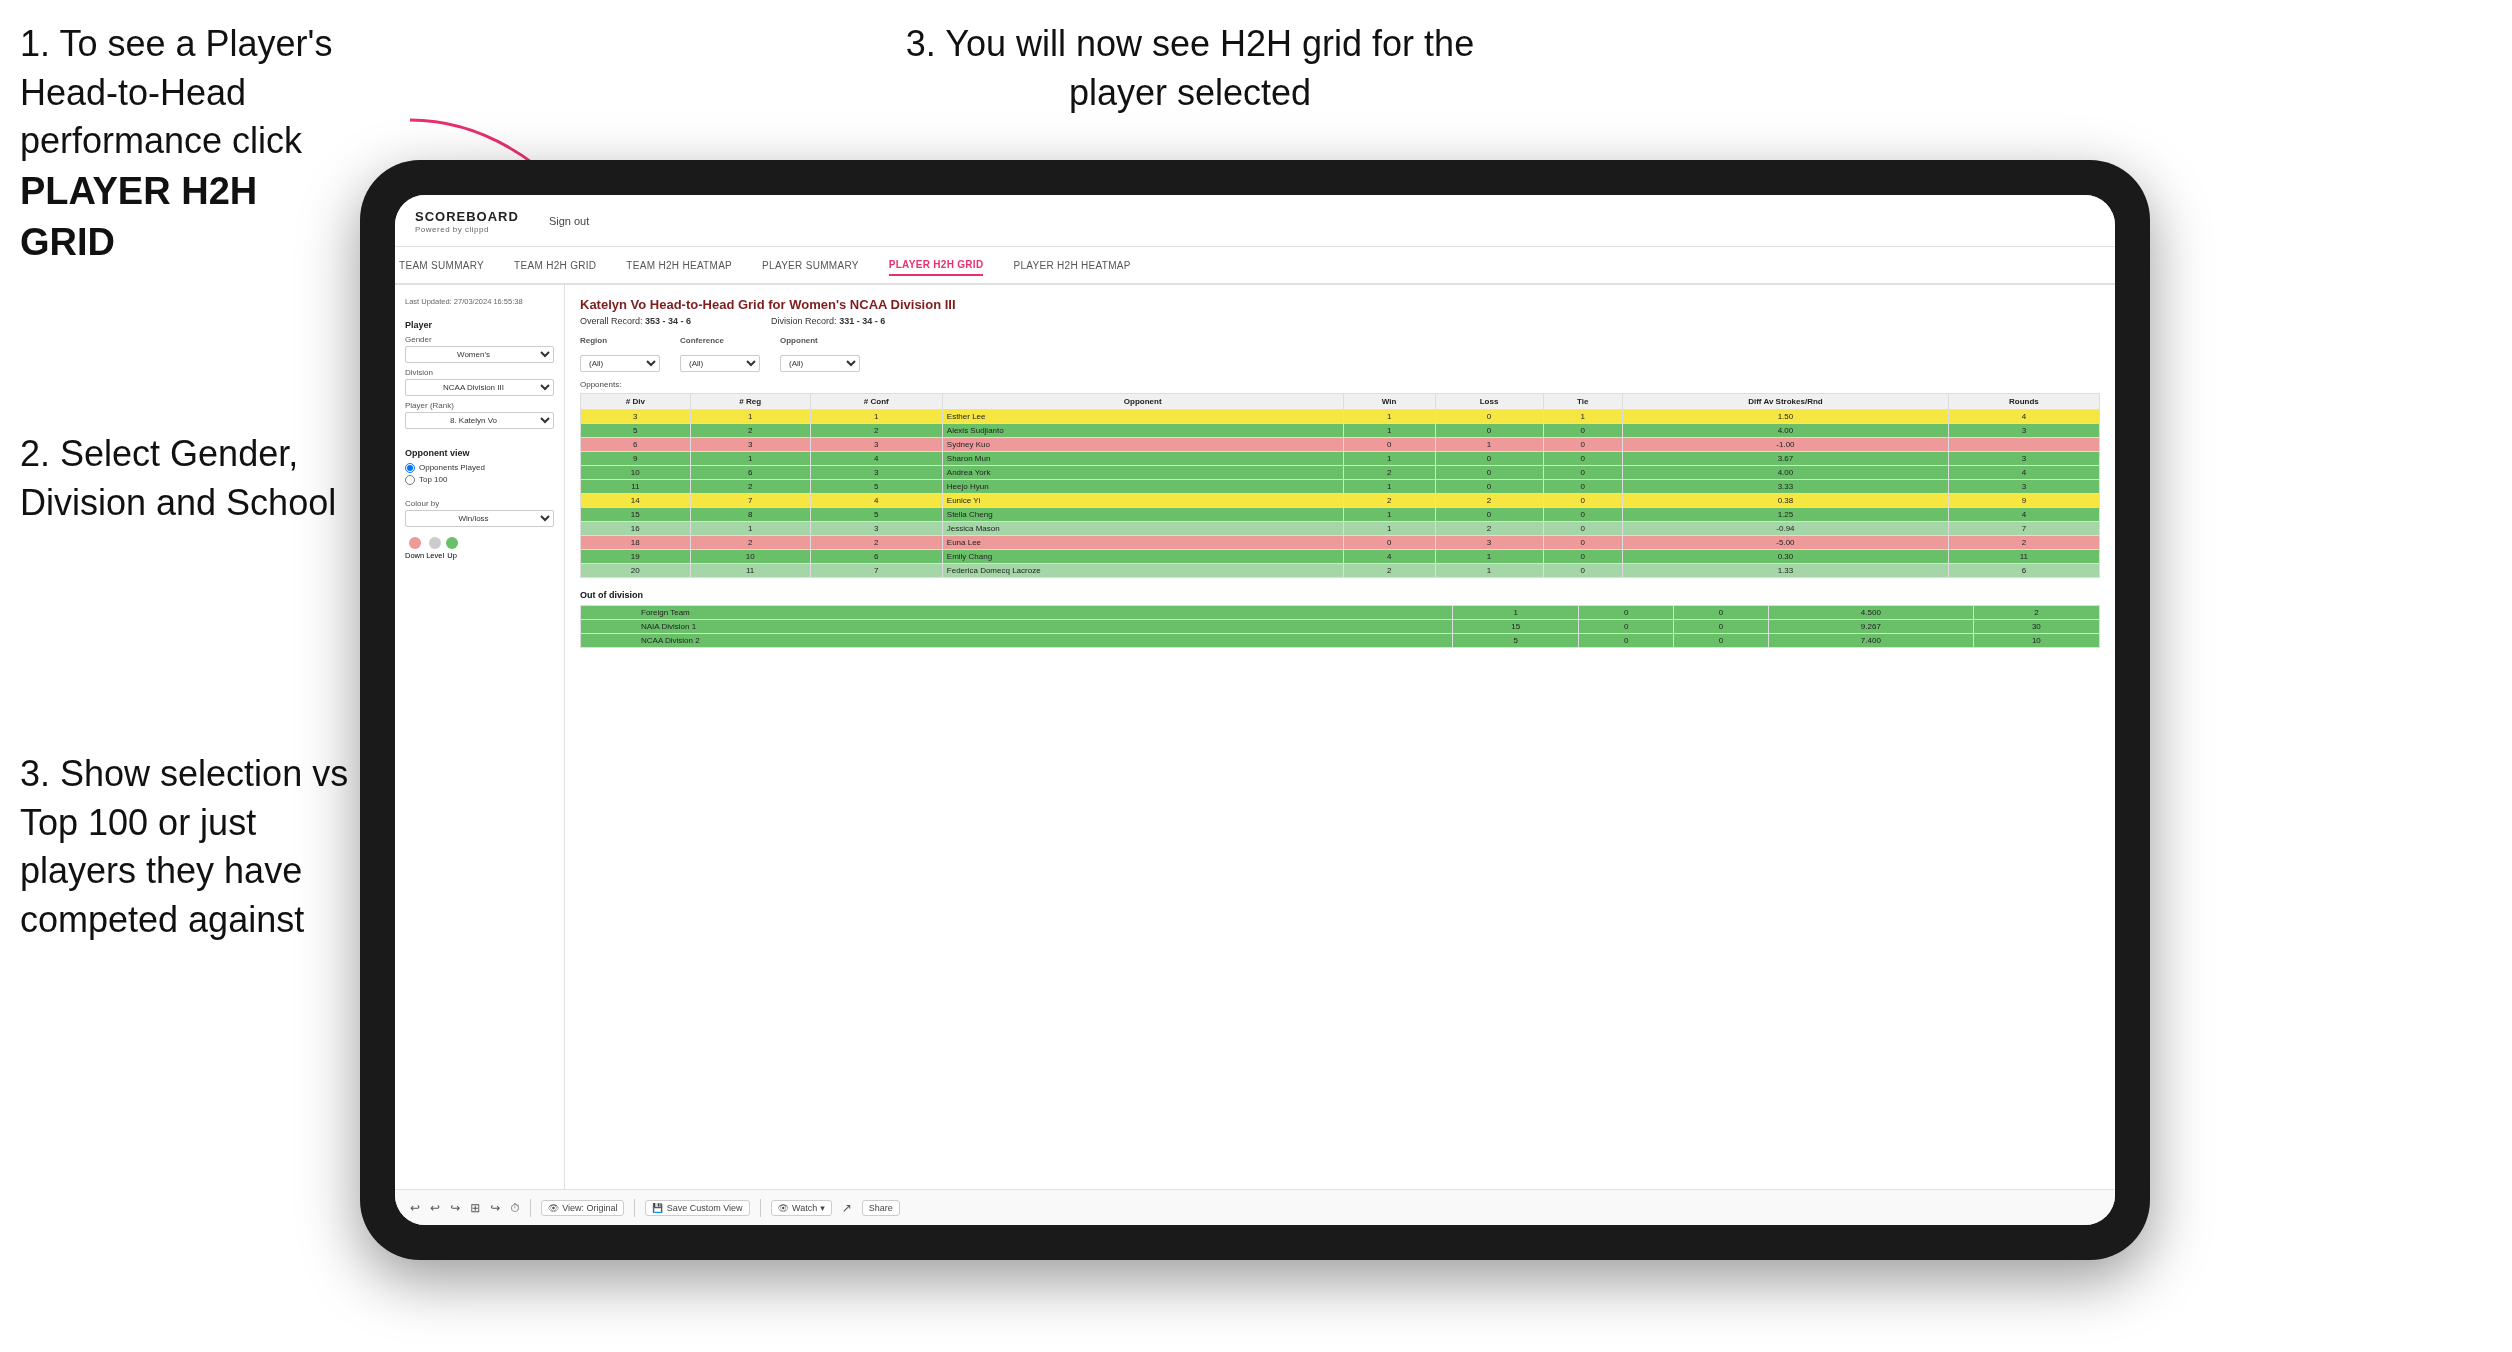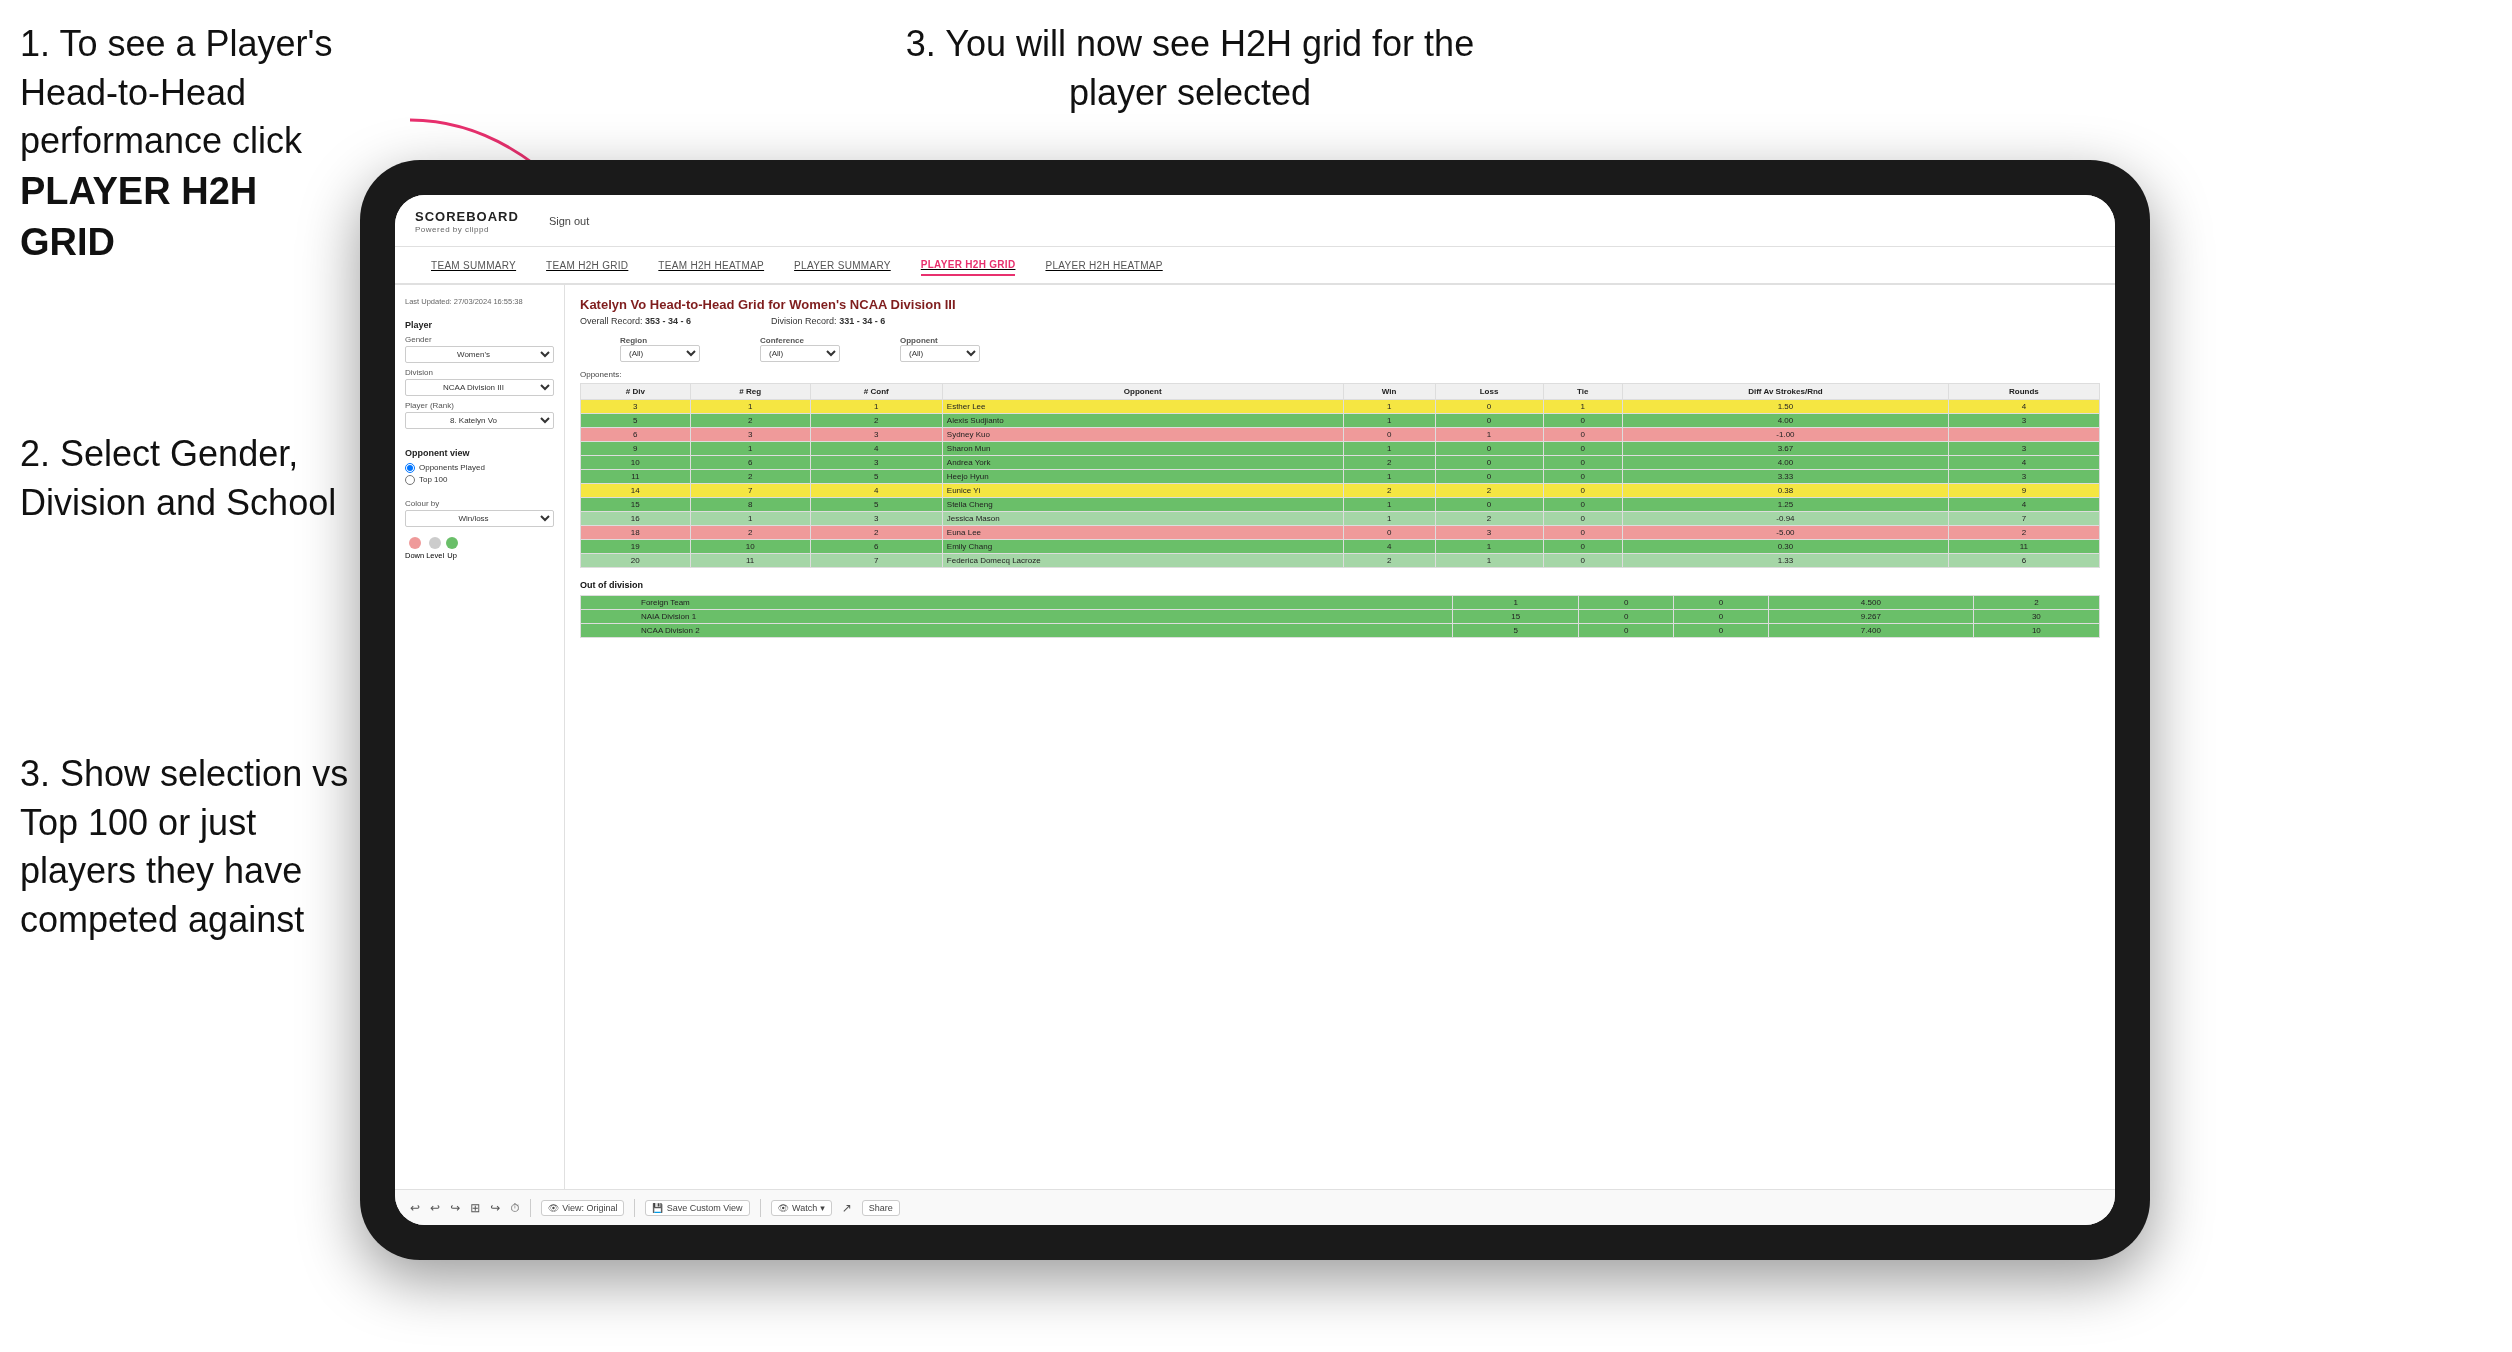--- a/index.html
+++ b/index.html
@@ -121,27 +121,26 @@
     }
     .nav-right {
       font-size: 11px;
       color: #444;
     }
 
     
     .sub-nav {
       background: #ffffff;
       border-bottom: 2px solid #e0e0e0;
-      padding: 0 36px;
+      padding: 0 4px;
       display: flex;
       align-items: center;
       height: 38px;
       gap: 30px;
       flex-shrink: 0;
-      text-decoration: underline;
     }
     .sub-nav-item {
       font-size: 10px;
       color: #555;
       cursor: pointer;
       padding: 4px 0;
       letter-spacing: 0.3px;
       white-space: nowrap;
     }
     .sub-nav-item.active {
@@ -249,22 +248,21 @@
     }
     .filters-row {
       display: flex;
       gap: 20px;
       margin-bottom: 8px;
       align-items: flex-end;
     }
     .filter-group {
       display: flex;
       flex-direction: column;
-      gap: 0;
-      margin-left: 40px;
+      gap: 10px;
     }
     .filter-label {
       font-size: 8px;
       color: #555;
       font-weight: 600;
     }
     .filter-select {
       font-size: 8px;
       padding: 2px 4px;
       border: 1px solid #ccc;

